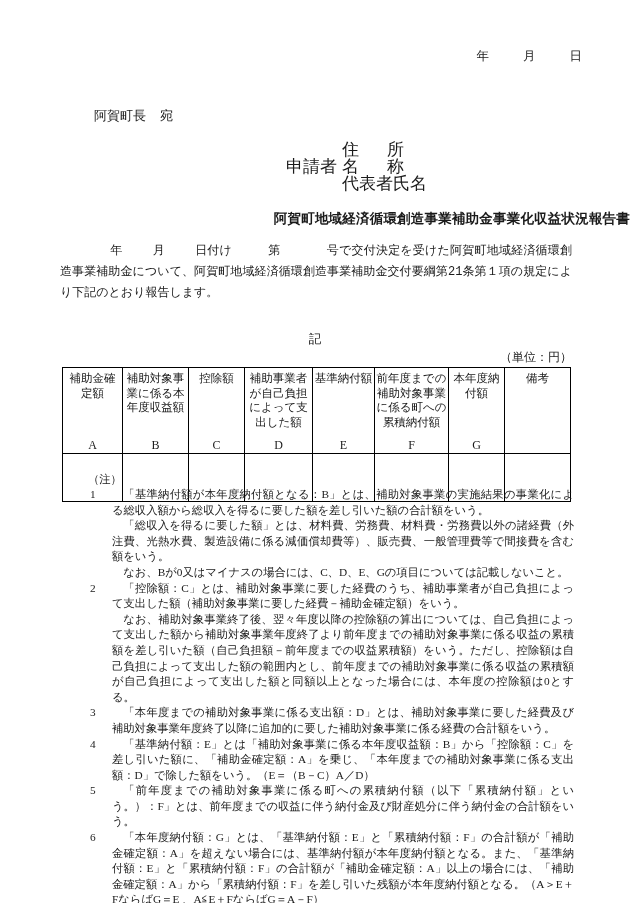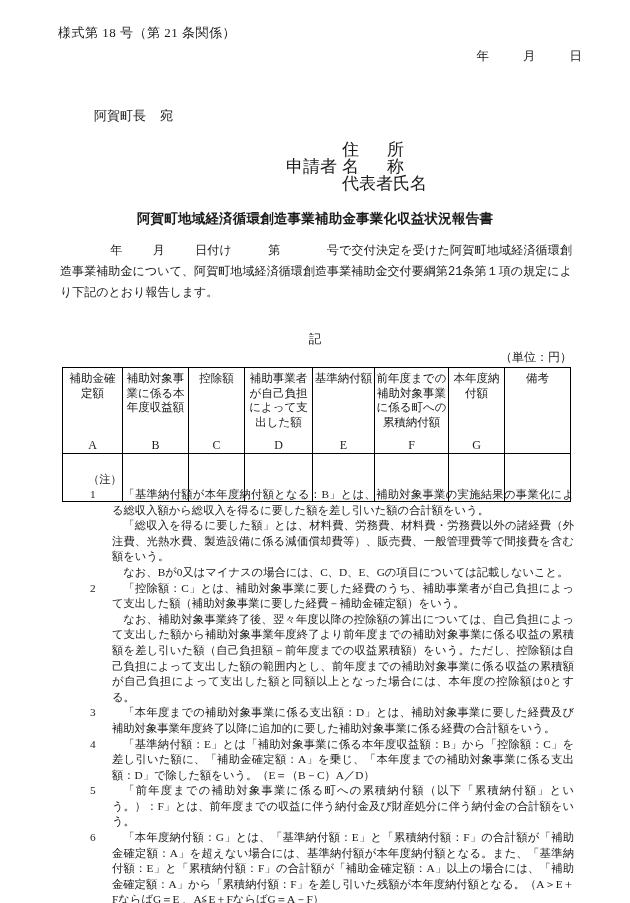--- a/index.html
+++ b/index.html
@@ -80,21 +80,21 @@
     width: 62px;
     text-align: justify;
     text-align-last: justify;
   }
 
   
   .doc-title {
     left: 0;
     top: 210px;
     width: 630px;
-    text-align: center;
+    text-align: right;
     font-size: 13.5px;
     font-weight: bold;
     letter-spacing: .2px;
   }
 
   
   .body-para {
     left: 60px;
     top: 241px;
     width: 512px;
@@ -207,21 +207,20 @@
   }
   .lat {
     font-family: "Liberation Serif", serif;
   }
 </style>
 </head>
 <body>
 
 <div class="page">
 
-  <div class="abs form-no nowrap">様式第 18 号（第 21 条関係）</div>
 
   <div class="abs date-line nowrap">
     <span class="slot">年</span><span class="gap-a"></span><span class="slot">月</span><span class="gap-b"></span><span class="slot">日</span>
   </div>
 
   <div class="abs addressee nowrap">
     <span>阿賀町長</span><span class="suffix">宛</span>
   </div>
 
   <div class="abs applicant">

